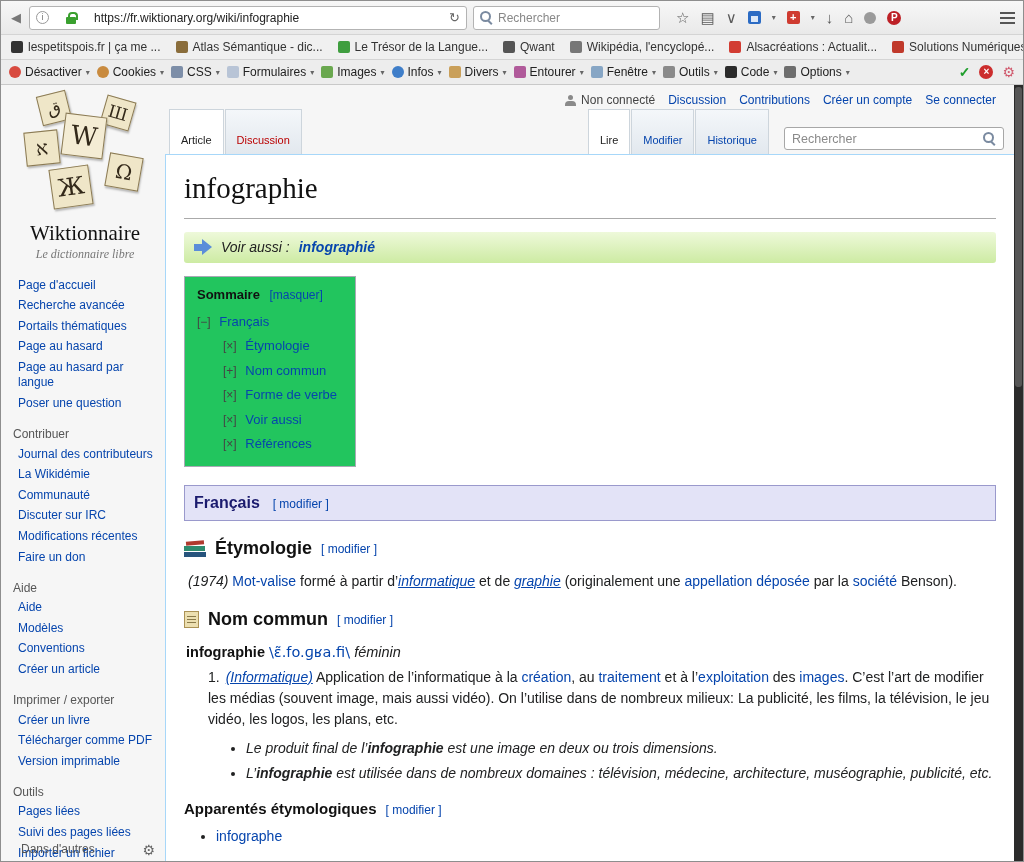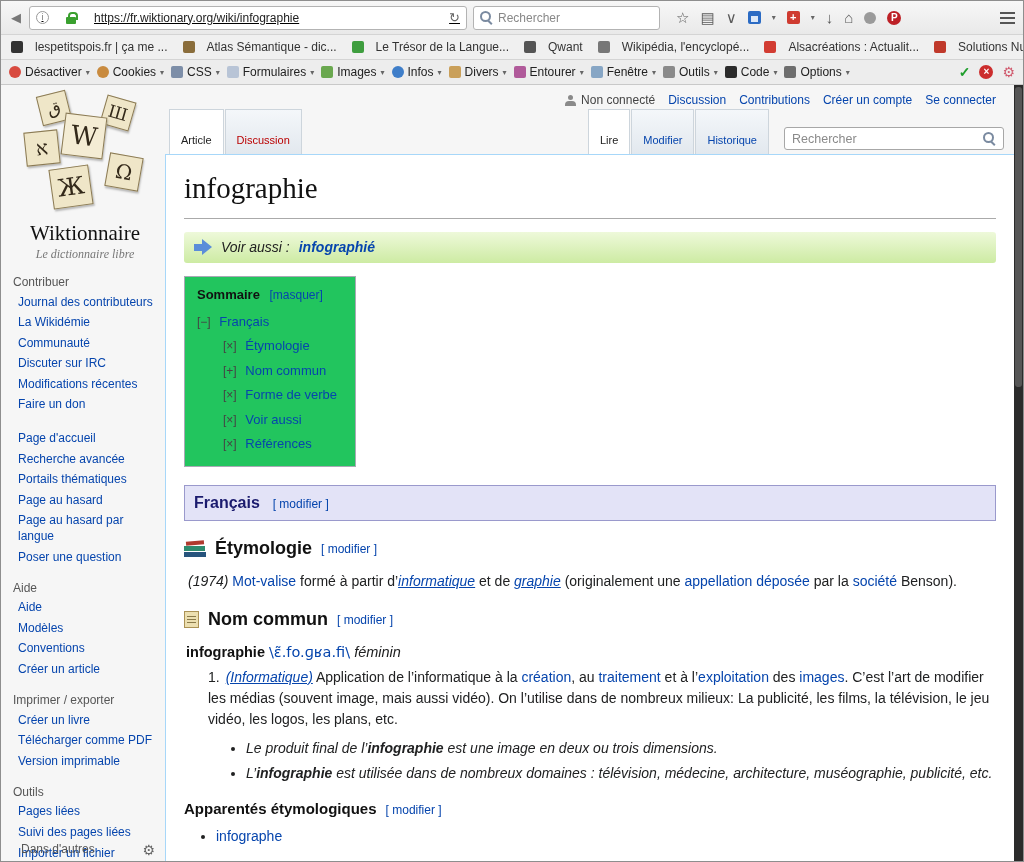--- a/index.html
+++ b/index.html
@@ -6,21 +6,21 @@
   html,body { background:#d9d9d9; }
   body { font-family:"Liberation Sans", sans-serif; }
   .screen { position:relative; width:1024px; height:862px; background:#fff; overflow:hidden; border:1px solid #8e8e8e; }
 
   
   .chrome { position:absolute; top:0; left:0; right:0; height:84px; }
   .navbar { height:34px; display:flex; align-items:center; gap:6px; padding:0 8px;
             background:linear-gradient(#f7f7f7,#e9e9e9); border-bottom:1px solid #d4d4d4; }
   .back-btn { font-size:13px; color:#777; padding:0 2px; }
   .urlbar { flex:0 0 438px; height:24px; background:#fff; border:1px solid #b3b3b3; border-radius:3px;
-            display:flex; align-items:center; gap:17px; padding:0 6px;text-decoration:underline; }
+            display:flex; align-items:center; gap:17px; padding:0 6px; }
   .url-input { flex:1; border:none; outline:none; font-size:12px; color:#222; font-family:"Liberation Sans",sans-serif; }
   .reload { font-size:13px; color:#666; }
   .infoi { width:13px; height:13px; border:1px solid #999; border-radius:50%; color:#777; font-size:9px; line-height:11px; text-align:center; flex:0 0 13px; }
   .infoi::before { content:"i"; }
   .lock { width:11px; height:12px; position:relative; flex:0 0 11px; }
   .lock::before { content:""; position:absolute; top:0; left:2px; width:6px; height:6px; border:2px solid #3aa02f; border-bottom:none; border-radius:4px 4px 0 0; }
   .lock::after { content:""; position:absolute; bottom:0; left:0; width:10px; height:7px; background:#3aa02f; border-radius:1px; }
   .searchbar { flex:0 0 186px; height:24px; background:#fff; border:1px solid #b3b3b3; border-radius:3px;
                display:flex; align-items:center; gap:5px; padding:0 6px; }
   .search-input { flex:1; border:none; outline:none; font-size:12px; color:#555; font-family:"Liberation Sans",sans-serif; }
@@ -35,21 +35,21 @@
   .save-ico::before { content:""; position:absolute; left:3px; top:5px; right:3px; bottom:2px; background:#dce8f8; }
   .addon-ico { width:13px; height:13px; background:#cf3b30; border-radius:2px; color:#fff; font-size:11px; line-height:13px; text-align:center; font-weight:bold; }
   .shield-ico { width:12px; height:12px; background:#9a9a9a; border-radius:50%; }
   .pin-ico { width:14px; height:14px; background:#bd2026; border-radius:50%; color:#fff; font-size:10px; font-weight:bold; text-align:center; line-height:14px; }
   .burger { display:inline-block; width:15px; height:12px;
             background:linear-gradient(#555 0 2px,transparent 2px 5px,#555 5px 7px,transparent 7px 10px,#555 10px 12px); }
   .spacer { flex:1; }
 
   .bookmarksbar { height:25px; display:flex; align-items:center; gap:15px; padding:0 10px; font-size:12px; color:#333;
                   background:#f0f0f0; border-bottom:1px solid #d4d4d4; white-space:nowrap; overflow:hidden; }
-  .bm { display:flex; align-items:center; gap:12px; }
+  .bm { display:flex; align-items:center; gap:5px; }
   .favicon { width:12px; height:12px; border-radius:2px; flex:0 0 12px; }
 
   .devbar { height:25px; display:flex; align-items:center; gap:7px; padding:0 8px; font-size:12px; color:#222;
             background:#ededed; border-bottom:1px solid #c9c9c9; white-space:nowrap; }
   .dev-item { display:flex; align-items:center; gap:4px; }
   .dev-ico { width:12px; height:12px; border-radius:2px; display:inline-block; }
   .dev-ico.round { border-radius:50%; }
   .devbar-right { margin-left:auto; display:flex; align-items:center; gap:9px; }
   .ok-ico { color:#1f9e2c; font-weight:bold; font-size:14px; }
   .err-ico { width:14px; height:14px; background:#cc2d2d; border-radius:50%; color:#fff; font-size:10px; line-height:14px; text-align:center; font-weight:bold; }
@@ -294,36 +294,36 @@
         <span class="tile" style="left:84px; top:5px; width:30px; height:30px; font-size:17px; transform:rotate(16deg);">Ш</span>
         <span class="tile" style="left:44px; top:22px; width:42px; height:42px; font-size:26px; transform:rotate(7deg); background:#f4ecd4;">W</span>
         <span class="tile" style="left:6px; top:38px; width:34px; height:34px; font-size:20px; transform:rotate(-6deg);">א</span>
         <span class="tile" style="left:88px; top:62px; width:34px; height:34px; font-size:20px; transform:rotate(10deg);">Ω</span>
         <span class="tile" style="left:32px; top:74px; width:40px; height:40px; font-size:24px; transform:rotate(-8deg);">Ж</span>
       </div>
       <div class="wordmark">Wiktionnaire</div>
       <div class="tagline">Le dictionnaire libre</div>
 
       <div class="side-group">
+        <div class="side-item">Page d'accueil</div>
+        <div class="side-item">Recherche avancée</div>
+        <div class="side-item">Portails thématiques</div>
+        <div class="side-item">Page au hasard</div>
+        <div class="side-item">Page au hasard par langue</div>
+        <div class="side-item">Poser une question</div>
+      </div>
+
+      <div class="side-group">
         <div class="side-heading">Contribuer</div>
         <div class="side-item">Journal des contributeurs</div>
         <div class="side-item">La Wikidémie</div>
         <div class="side-item">Communauté</div>
         <div class="side-item">Discuter sur IRC</div>
         <div class="side-item">Modifications récentes</div>
         <div class="side-item">Faire un don</div>
-      </div>
-
-      <div class="side-group">
-        <div class="side-item">Page d'accueil</div>
-        <div class="side-item">Recherche avancée</div>
-        <div class="side-item">Portails thématiques</div>
-        <div class="side-item">Page au hasard</div>
-        <div class="side-item">Page au hasard par langue</div>
-        <div class="side-item">Poser une question</div>
       </div>
 
       <div class="side-group">
         <div class="side-heading">Aide</div>
         <div class="side-item">Aide</div>
         <div class="side-item">Modèles</div>
         <div class="side-item">Conventions</div>
         <div class="side-item">Créer un article</div>
       </div>
 

